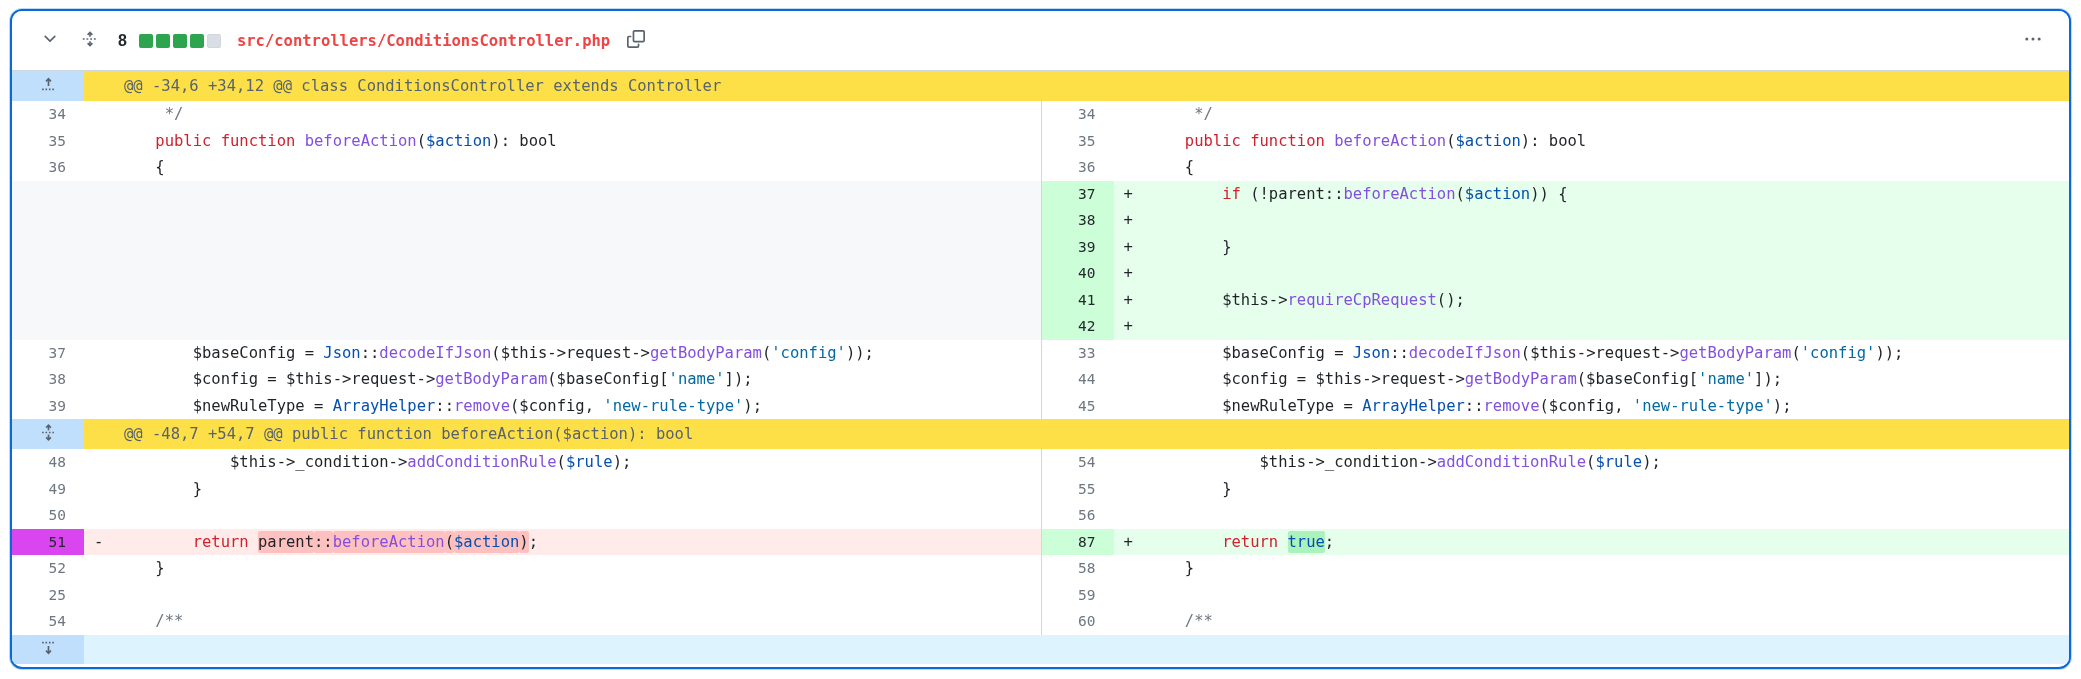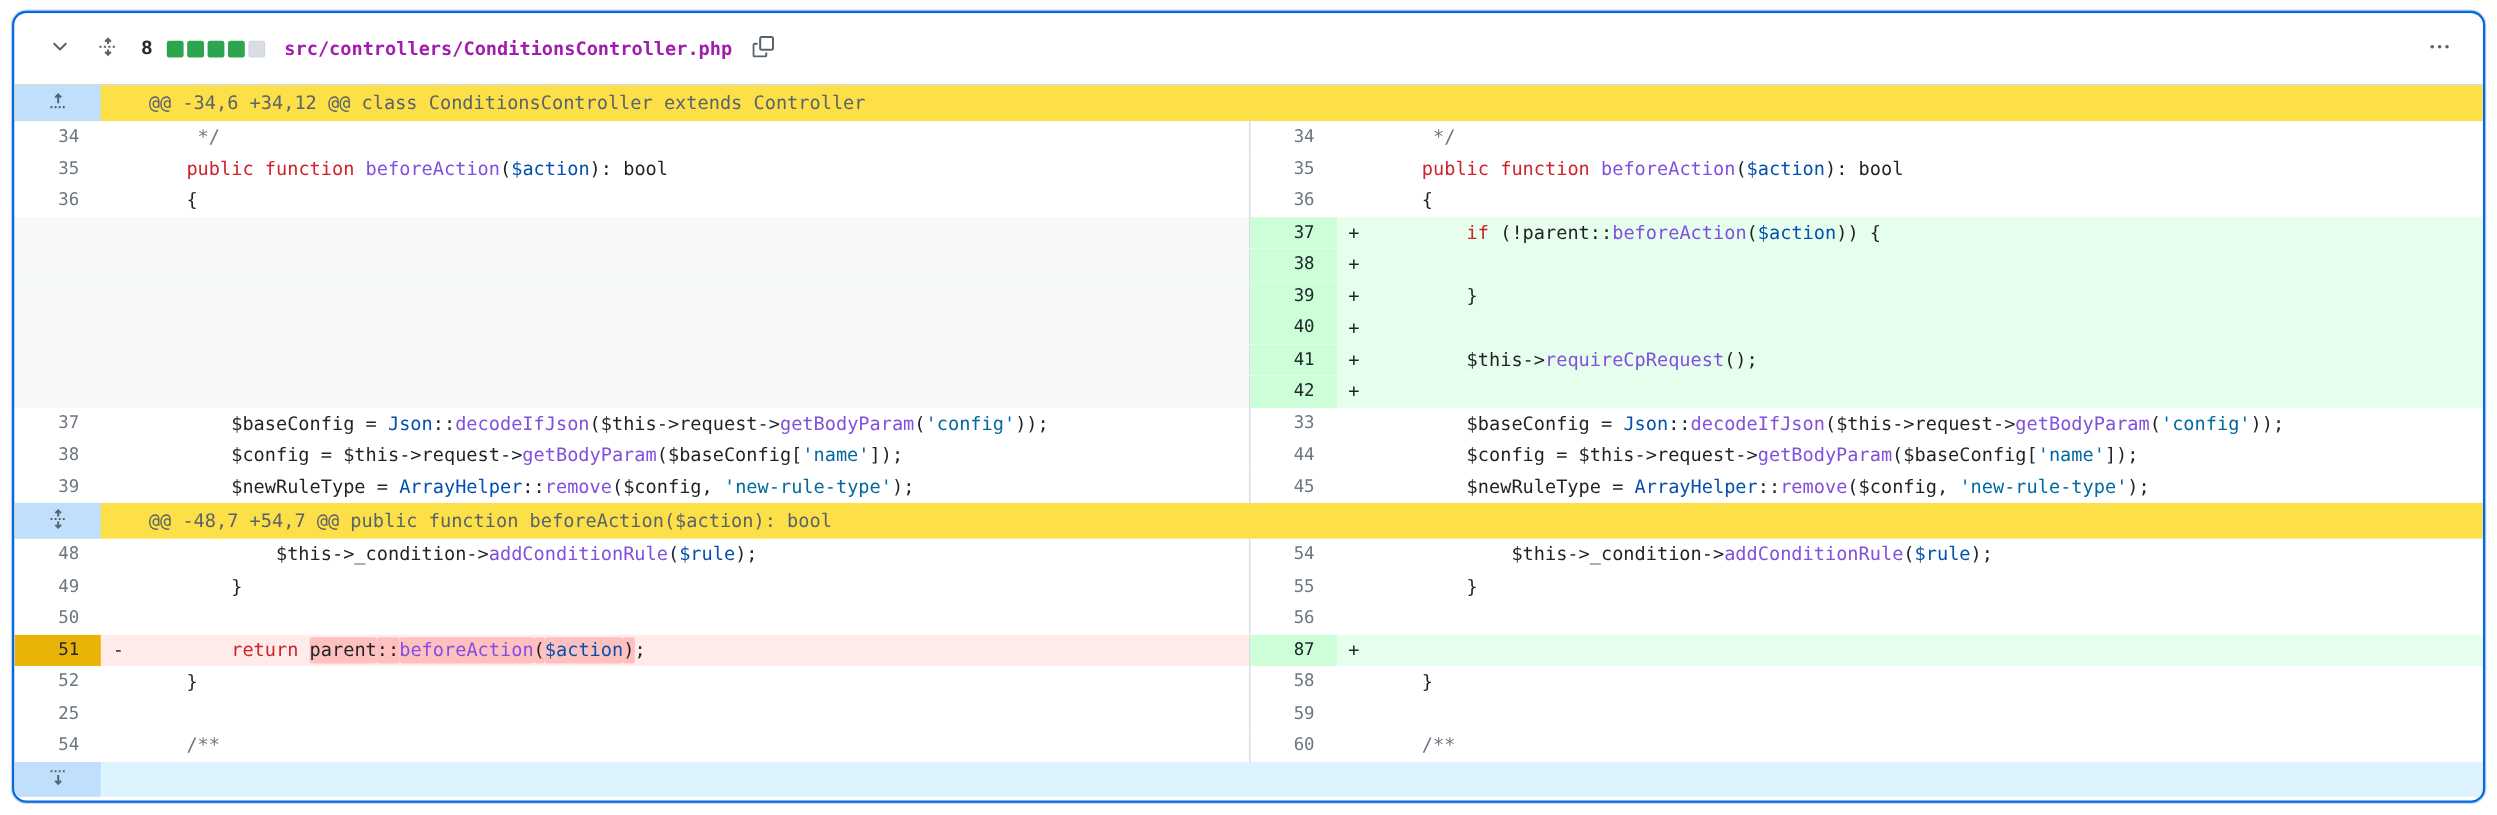--- a/index.html
+++ b/index.html
@@ -28,21 +28,21 @@
     width:28px; height:28px; border:none; background:transparent;
     cursor:pointer; padding:0; color:#59636e; border-radius:6px;
   }
   .changes-count { font-size:16px; font-weight:700; color:#24292f; margin-left:2px; }
   .diffstat { display:flex; gap:3px; align-items:center; margin-right:4px; }
   .diffstat .sq { width:14px; height:14px; border-radius:2px; }
   .sq.green { background:#2da44e; }
   .sq.neutral { background:#d8dee4; border:1px solid #d0d7de; }
   .file-name {
     font-family:"DejaVu Sans Mono","Liberation Mono",monospace;
-    font-size:15.5px; font-weight:600; color:#a21caf;
+    font-size:15.5px; font-weight:600; color:#ef4444;
   }
   .header-spacer { flex:1; }
   
   .diff-body {
     font-family:"DejaVu Sans Mono","Liberation Mono",monospace;
     font-size:15.5px; line-height:26.5px;
   }
   .diff-row { display:flex; height:26.5px; }
   .diff-row.hunk-row { height:30px; background:#fde047; }
   .diff-row.expander-row { height:29px; background:#ddf4ff; }
@@ -51,21 +51,21 @@
   .num {
     width:72px; flex:none; text-align:right; padding-right:18px;
     font-size:14.5px; color:#6e7781; user-select:none; cursor:pointer;
   }
   .mark { width:34px; flex:none; padding-left:10px; color:#1f2328; }
   .code { flex:1; white-space:pre; overflow:hidden; }
   .half.ctx { background:#ffffff; }
   .half.add { background:#e6ffec; }
   .half.add .num { background:#ccffd8; color:#24292f; }
   .half.del { background:#ffebe9; }
-  .half.del .num { background:#eab308; color:#24292f;padding-left:12px; }
+  .half.del .num { background:#d946ef; color:#24292f;padding-left:12px; }
   .half.empty { background:#f6f8fa; }
   .half.add .wh { background:#abf2bc; border-radius:2px; padding:2px 0; }
   .half.del .wh { background:#ffc1bf; border-radius:2px; padding:2px 0; }
   
   .t-pln { color:#1f2328; }
   .t-kw  { color:#cf222e; }
   .t-fn  { color:#8250df; }
   .t-cls { color:#0550ae; }
   .t-str { color:#0369a1; }
   .t-com { color:#6e7781; }
@@ -337,20 +337,21 @@
       </div>
       <div class="diff-row">
         <div class="half del">
           <span class="num">51</span>
           <span class="mark">-</span>
           <span class="code"><span class="t-pln">        </span><span class="t-kw">return</span><span class="t-pln"> </span><span class="t-pln wh">parent</span><span class="t-pln wh">::</span><span class="t-fn wh">beforeAction</span><span class="t-pln wh">(</span><span class="t-cls wh">$action</span><span class="t-pln wh">)</span><span class="t-pln">;</span></span>
         </div>
         <div class="half right-half add">
           <span class="num">87</span>
           <span class="mark">+</span>
+          <span class="code"><span class="t-pln">        </span><span class="t-kw">return</span><span class="t-pln"> </span><span class="t-cls wh">true</span><span class="t-pln">;</span></span>
         </div>
       </div>
       <div class="diff-row">
         <div class="half ctx">
           <span class="num">52</span>
           <span class="mark"></span>
           <span class="code"><span class="t-pln">    }</span></span>
         </div>
         <div class="half right-half ctx">
           <span class="num">58</span>

